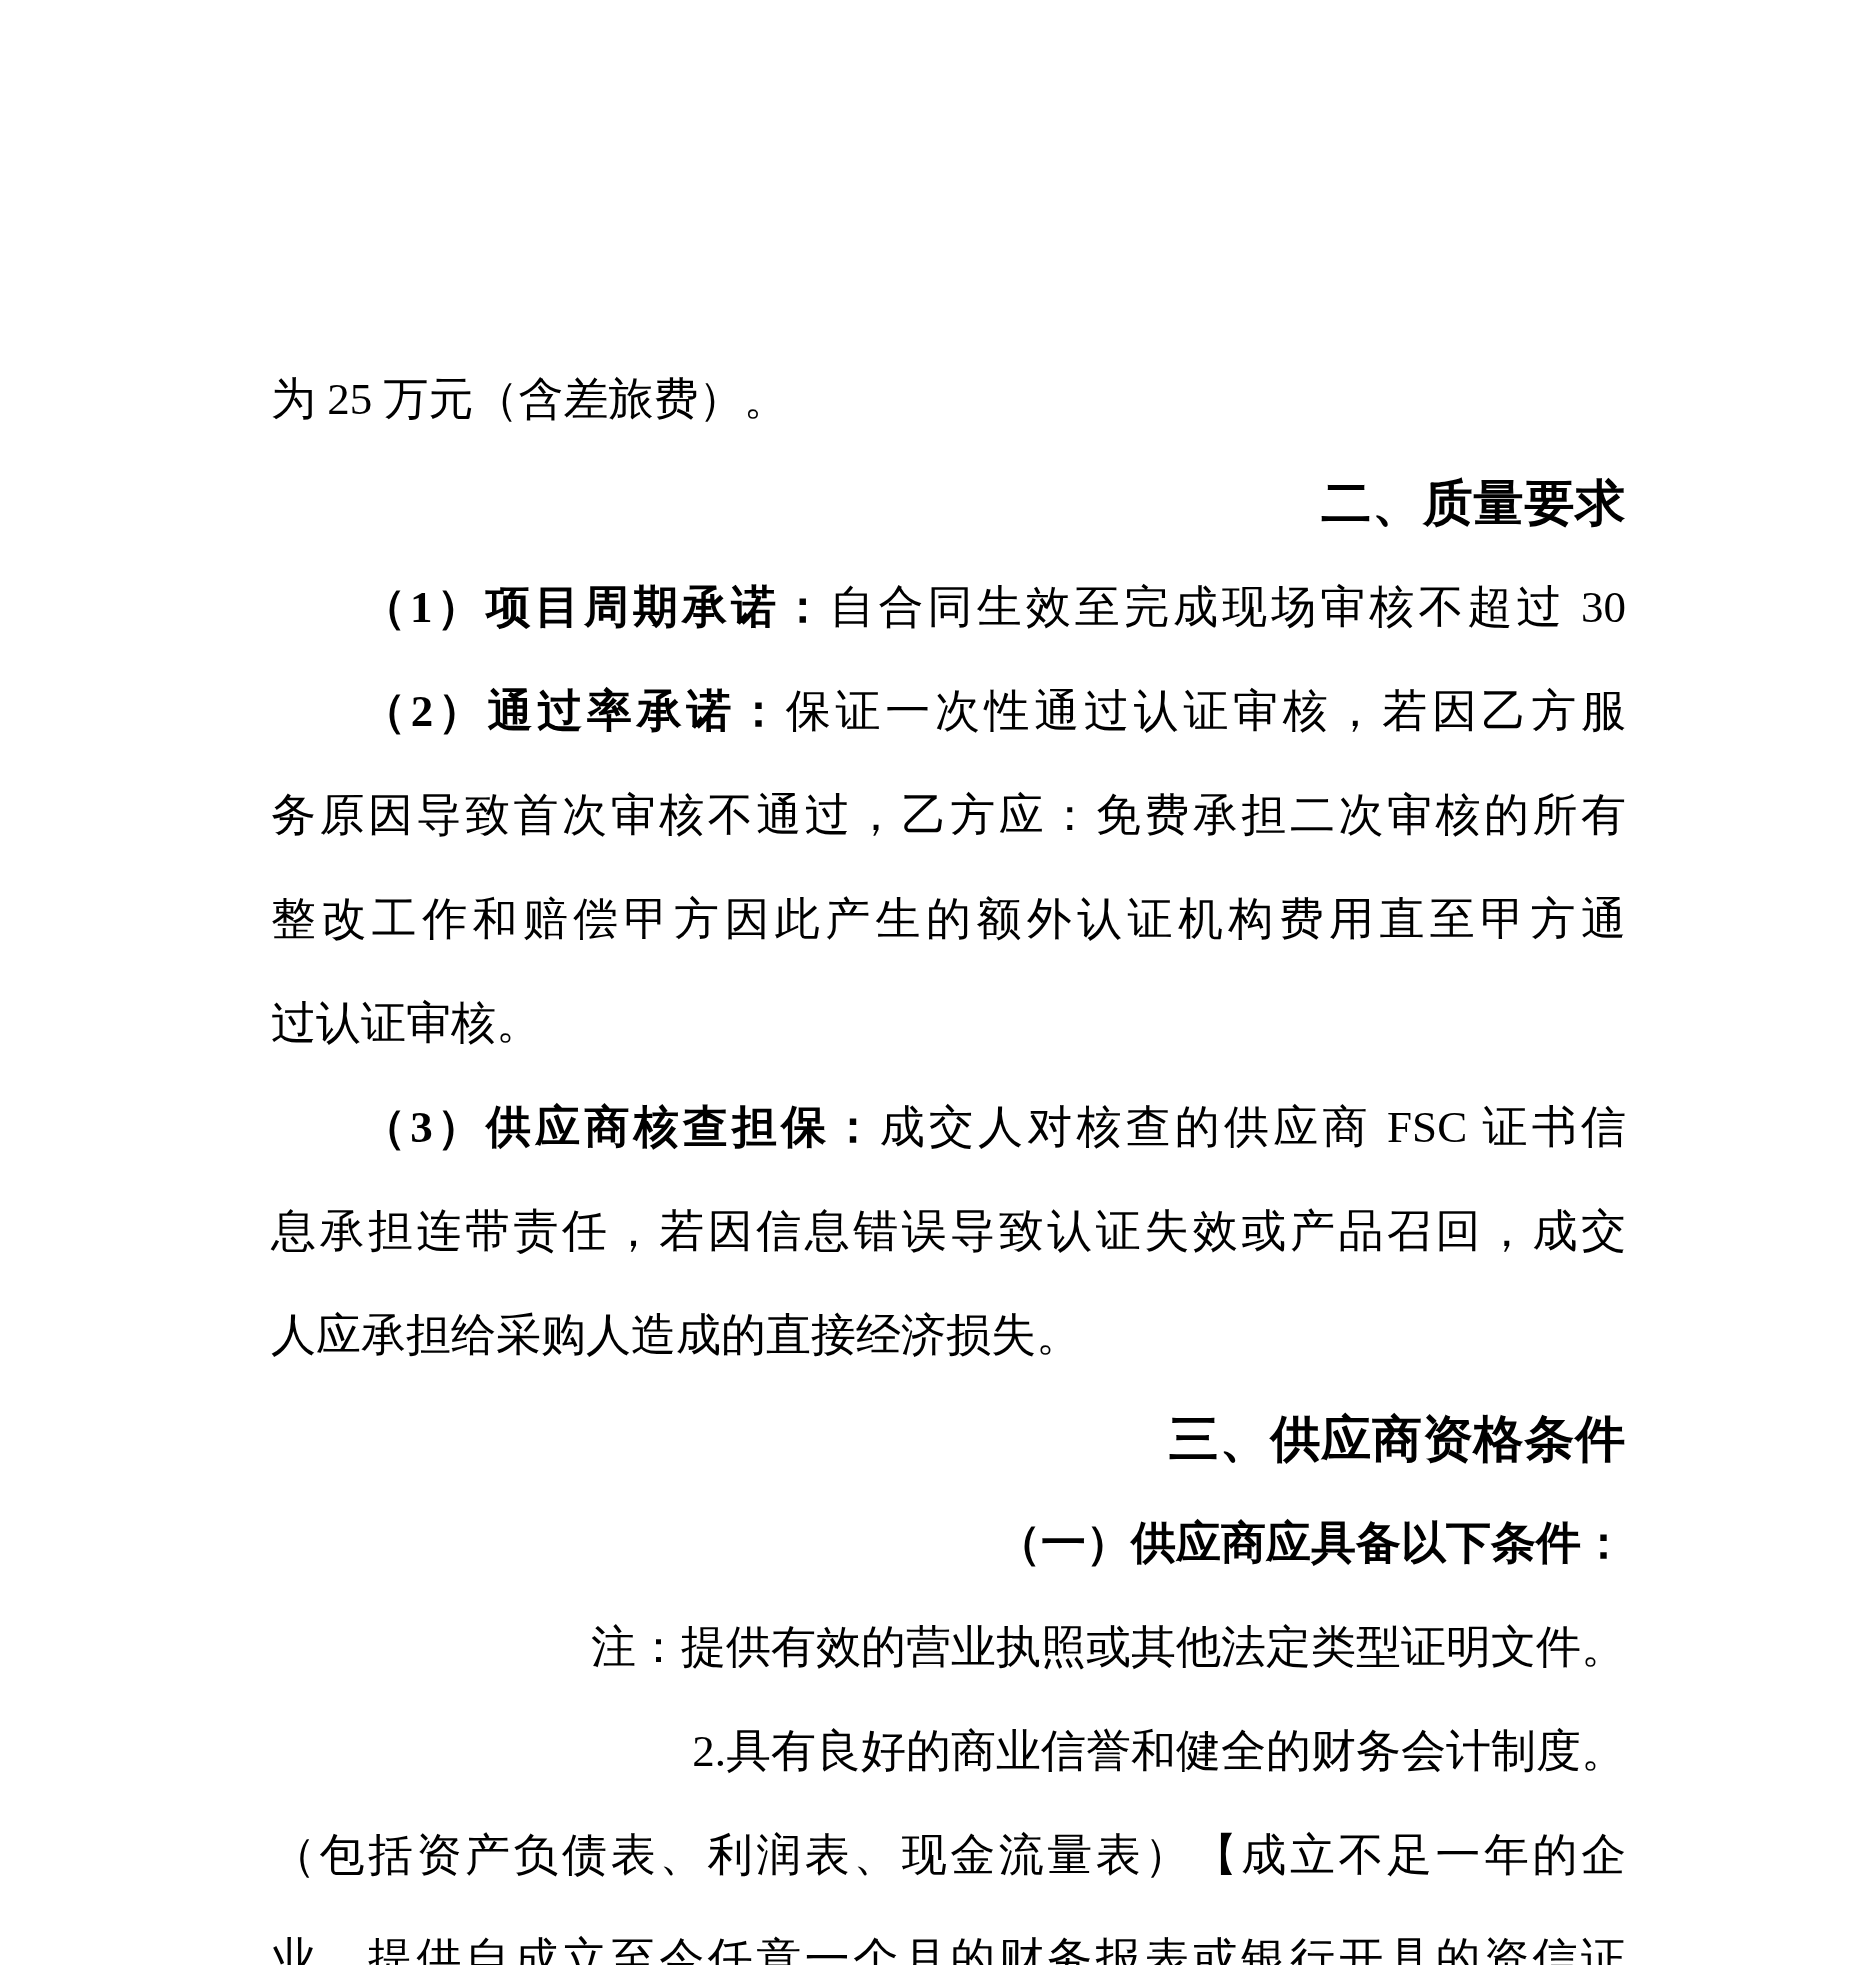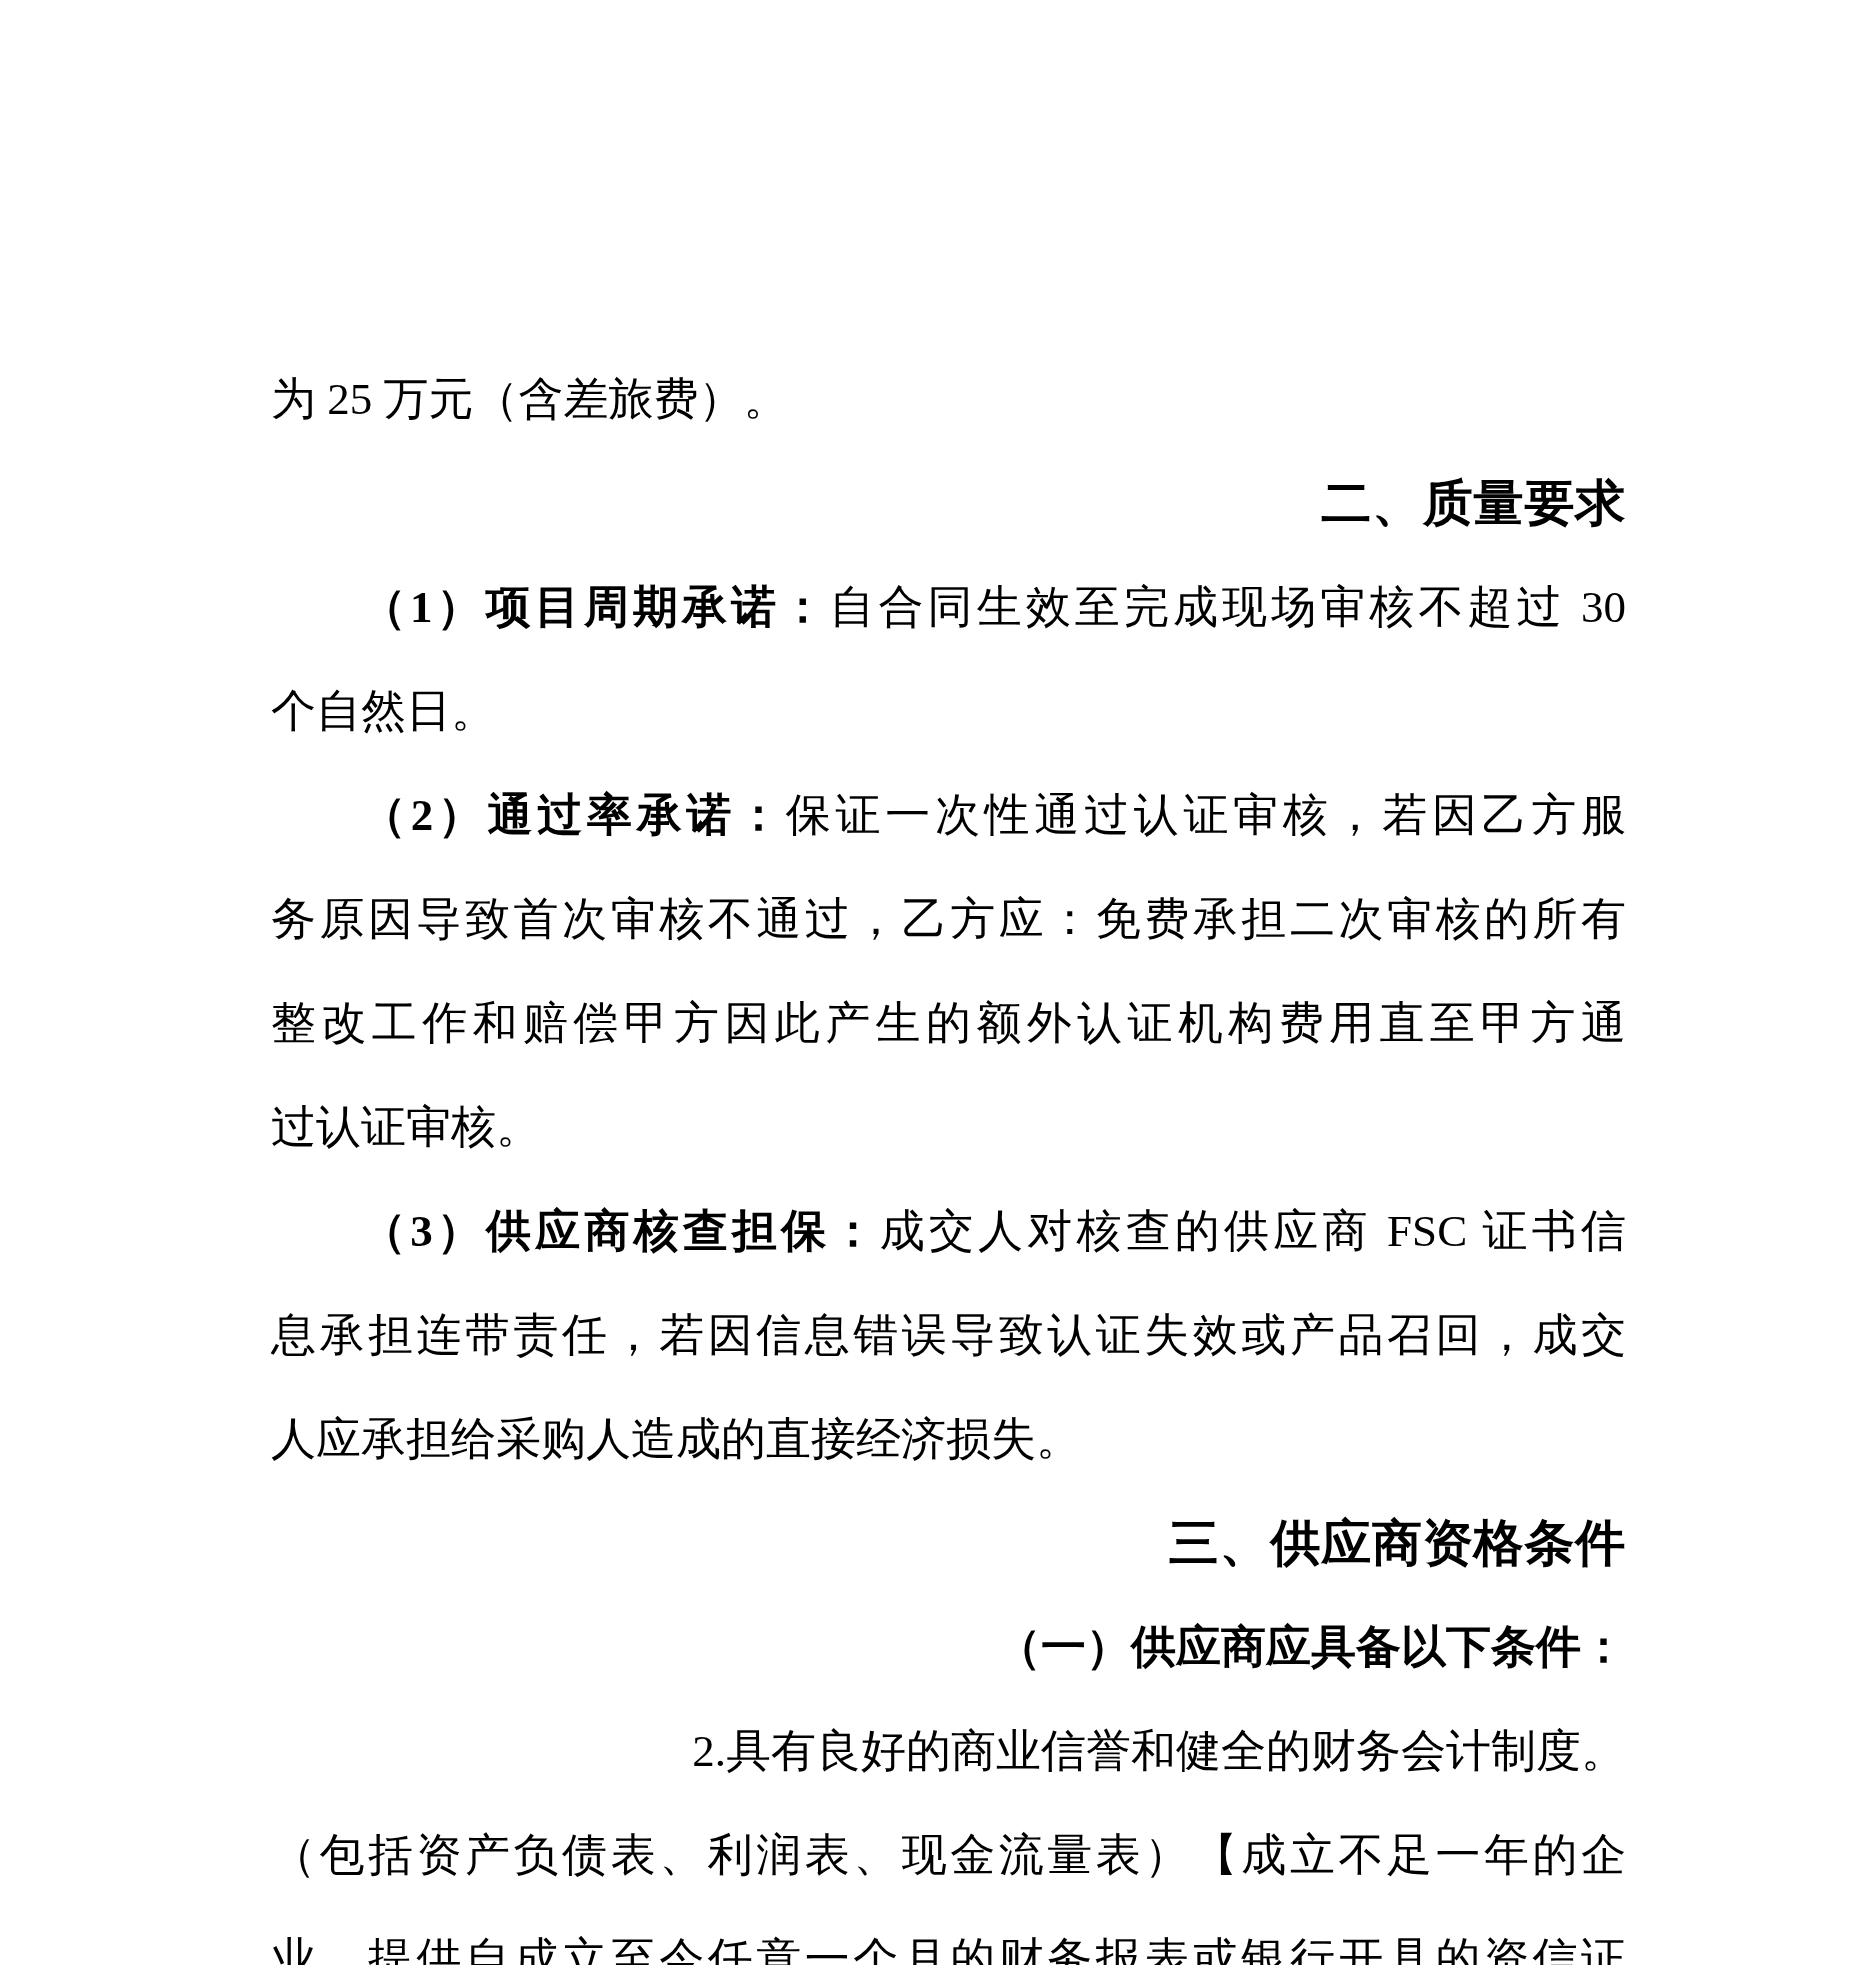--- a/index.html
+++ b/index.html
@@ -52,34 +52,34 @@
 </head>
 <body>
 
 <main class="text-block">
 
   <p class="ln"><span>为 25 万元（含差旅费）。</span></p>
 
   <p class="ln ind hd"><span>二、质量要求</span></p>
 
   <p class="ln ind just"><span class="lead">（1）项目周期承诺：</span><span>自合同生效至完成现场审核不超过 30</span></p>
-  <p class="ln"><span>个自然日。</span></p>
 
   <p class="ln ind just"><span class="lead">（2）通过率承诺：</span><span>保证一次性通过认证审核，若因乙方服</span></p>
   <p class="ln just"><span>务原因导致首次审核不通过，乙方应：免费承担二次审核的所有</span></p>
   <p class="ln just"><span>整改工作和赔偿甲方因此产生的额外认证机构费用直至甲方通</span></p>
   <p class="ln"><span>过认证审核。</span></p>
 
   <p class="ln ind just"><span class="lead">（3）供应商核查担保：</span><span>成交人对核查的供应商 FSC 证书信</span></p>
   <p class="ln just"><span>息承担连带责任，若因信息错误导致认证失效或产品召回，成交</span></p>
   <p class="ln"><span>人应承担给采购人造成的直接经济损失。</span></p>
 
   <p class="ln ind hd"><span>三、供应商资格条件</span></p>
 
   <p class="ln ind"><span class="lead">（一）供应商应具备以下条件：</span></p>
 
+  <p class="ln ind"><span>注：提供有效的营业执照或其他法定类型证明文件。</span></p>
 
   <p class="ln ind"><span>2.具有良好的商业信誉和健全的财务会计制度。</span></p>
   <p class="ln just"><span>（包括资产负债表、利润表、现金流量表）【成立不足一年的企</span></p>
   <p class="ln just"><span>业，提供自成立至今任意一个月的财务报表或银行开具的资信证</span></p>
 
 </main>
 
 
 </body></html>

